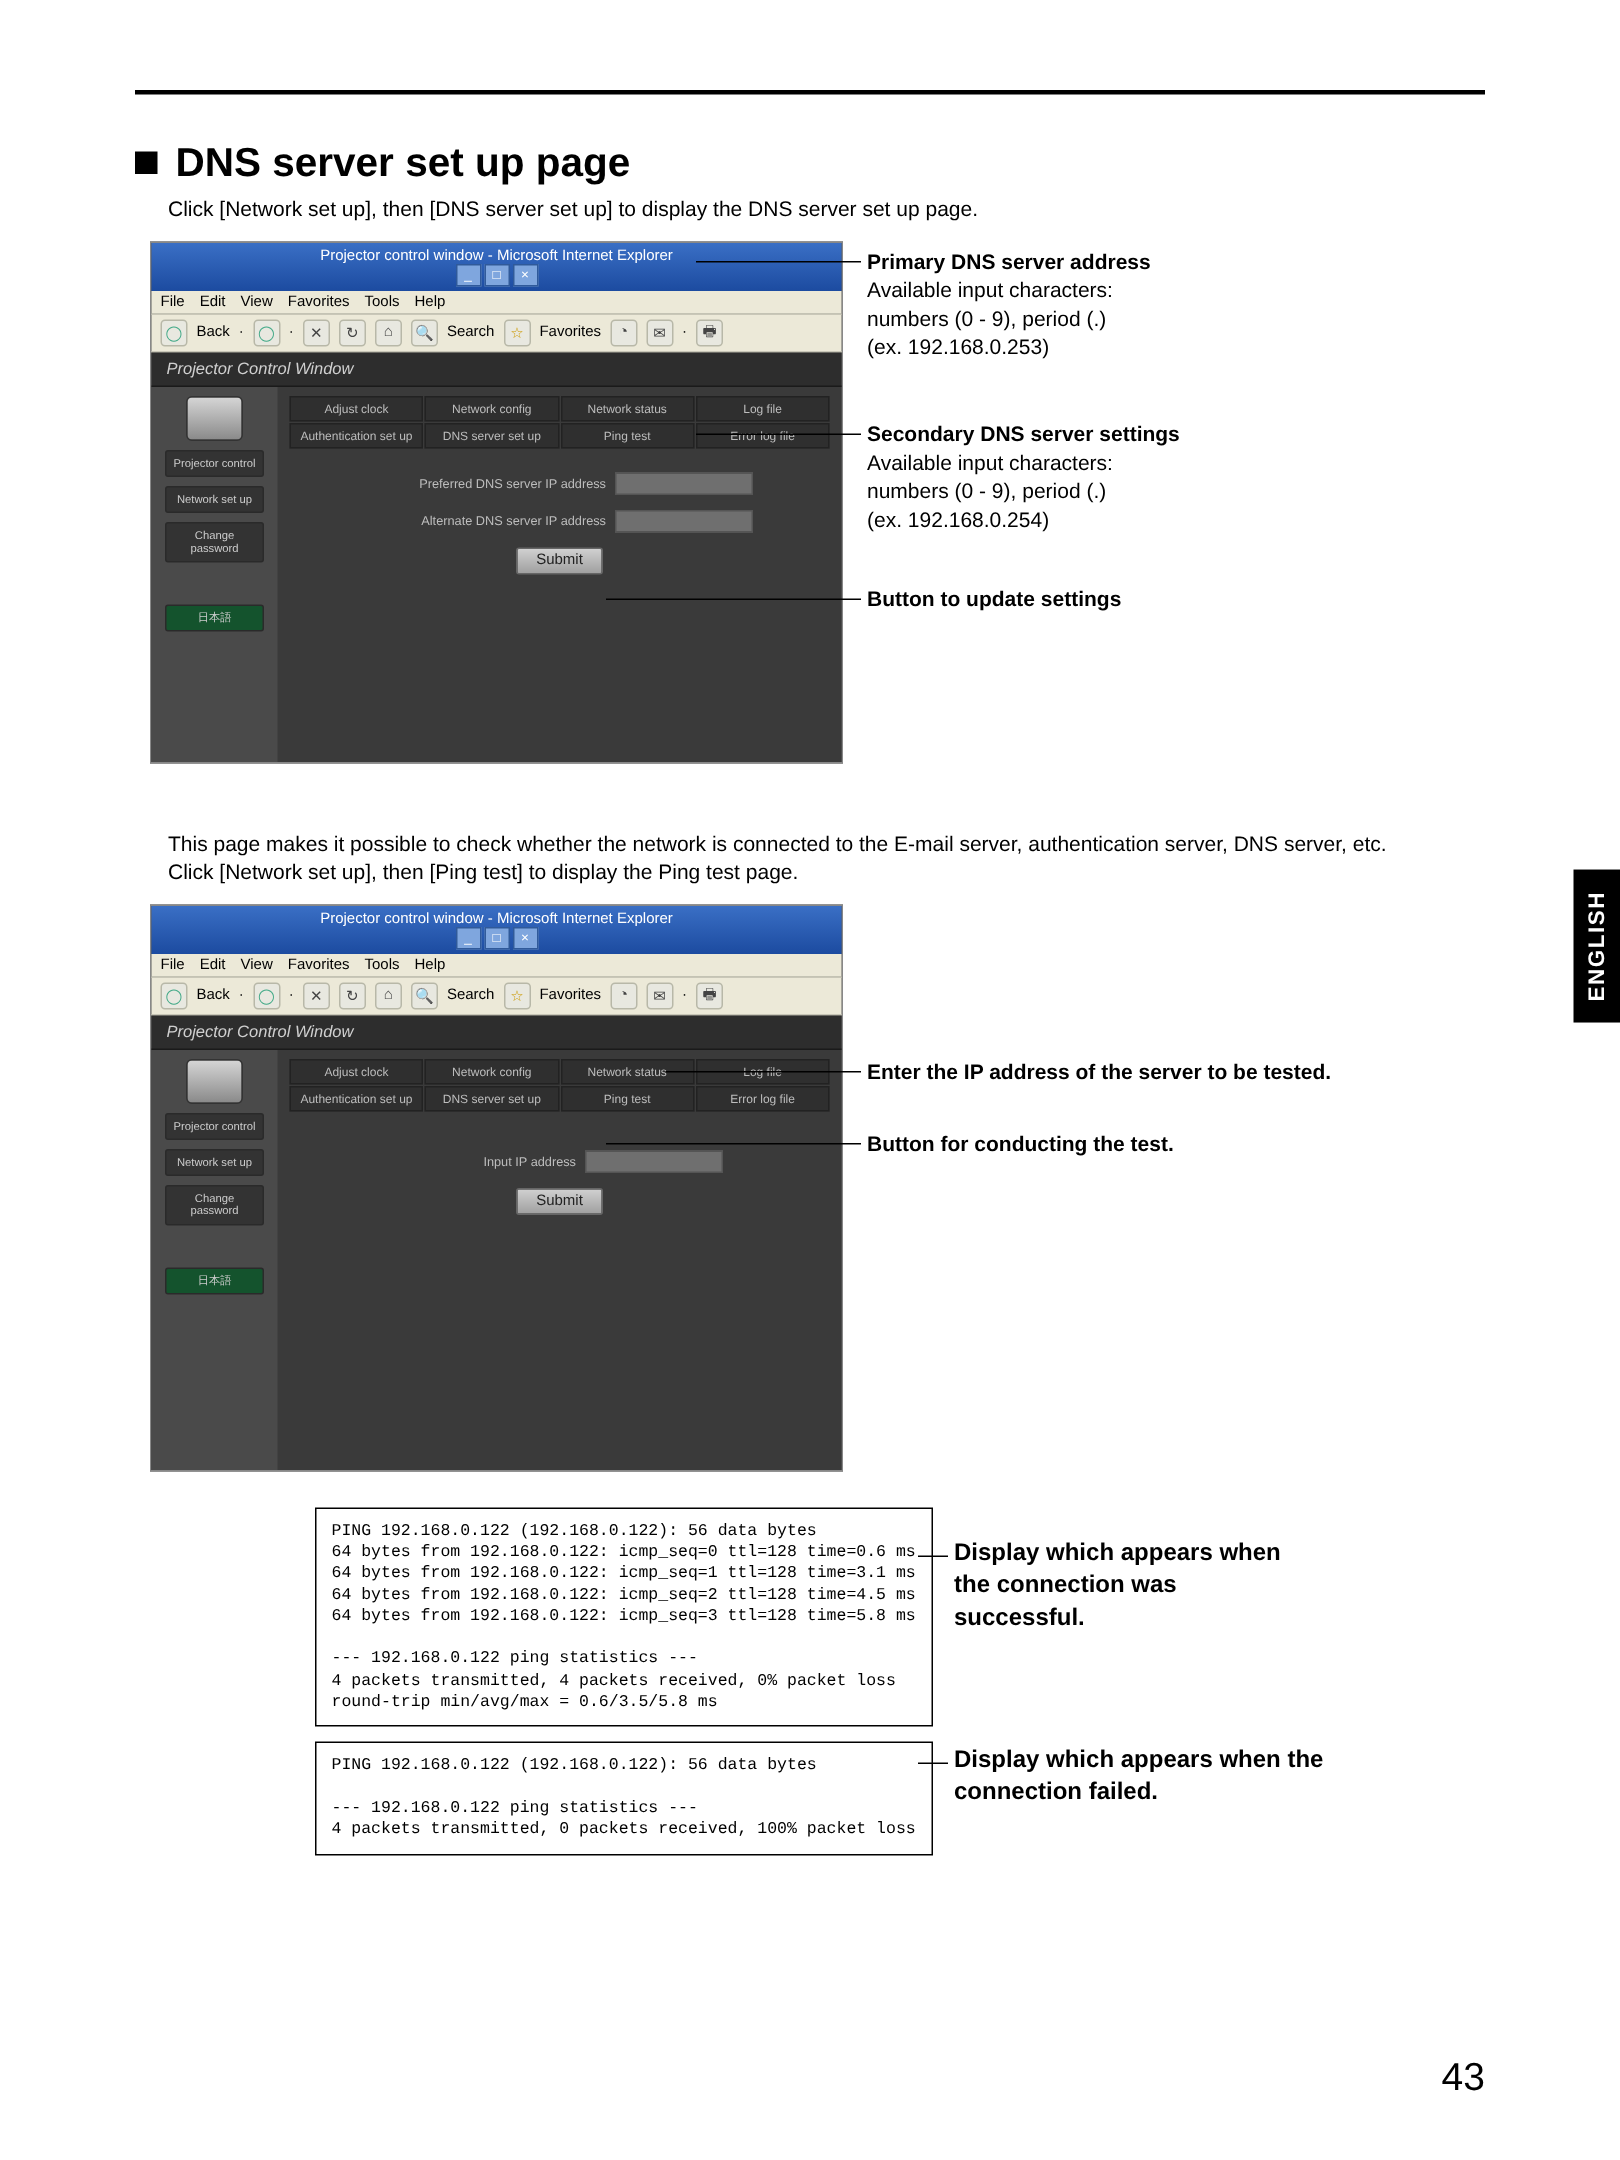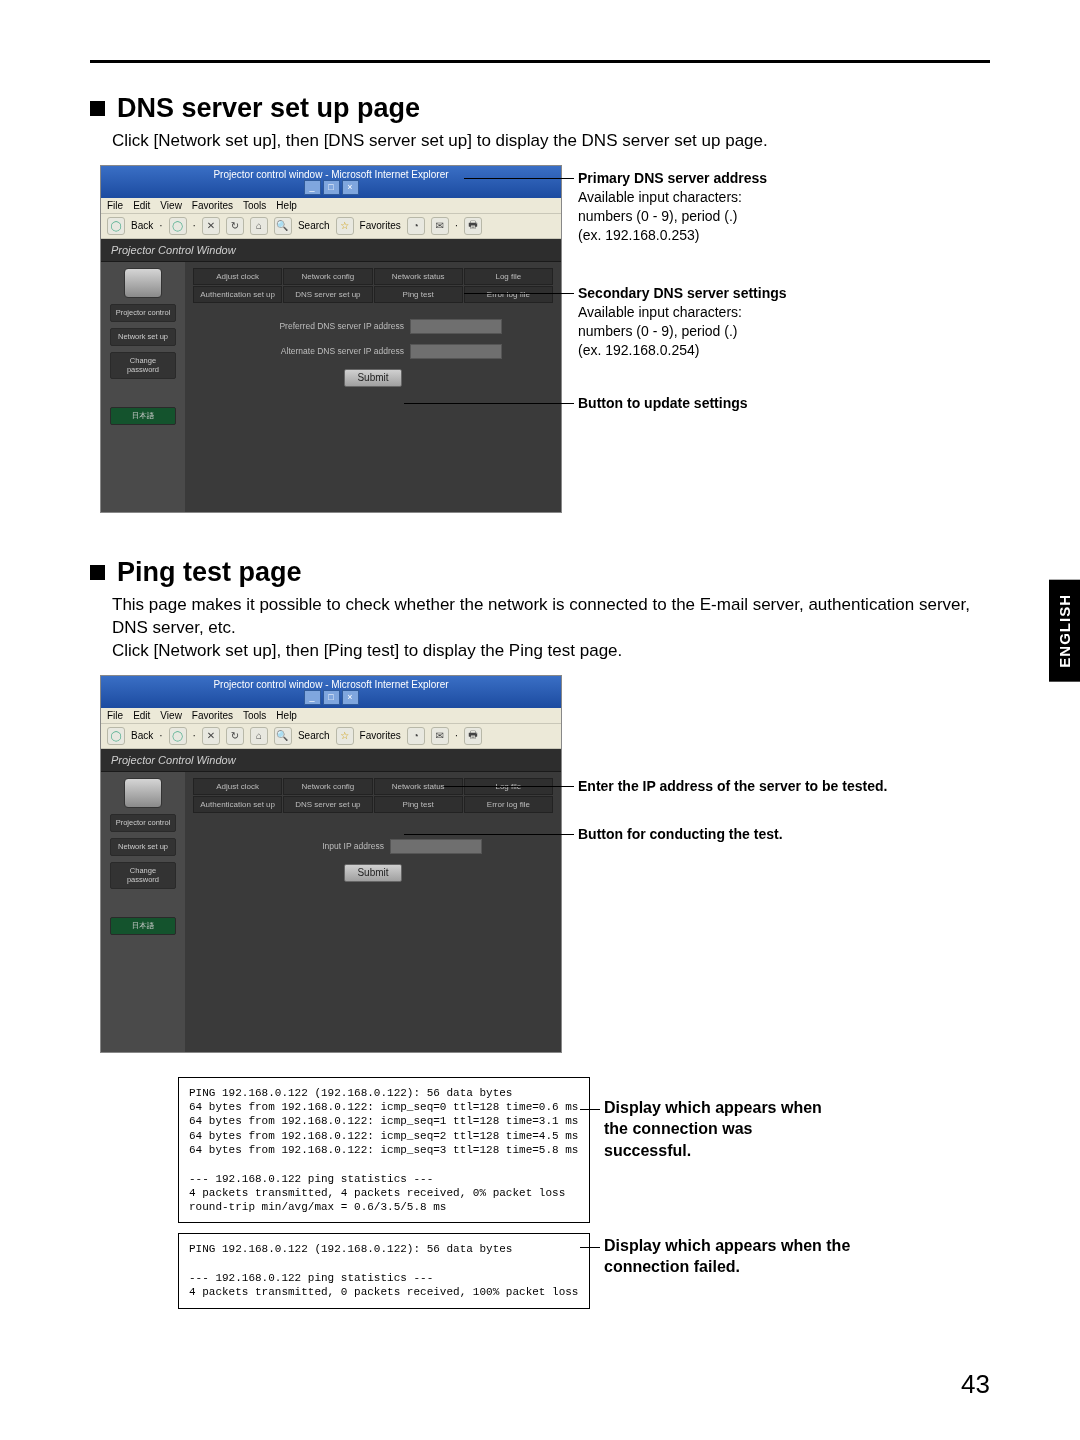--- a/index.html
+++ b/index.html
@@ -30,21 +30,21 @@
     margin-bottom: 6px;
   }
   .blk {
     display: inline-block;
     width: 15px;
     height: 15px;
     background: #000;
     margin-right: 6px;
   }
   .section-caption {
-    font-size: 17px;
+    font-size: 14px;
     margin-left: 22px;
     margin-bottom: 12px;
     line-height: 1.35;
   }
   
   .shot-wrap {
     display: flex;
     align-items: flex-start;
     gap: 12px;
     margin-left: 10px;
@@ -242,21 +242,21 @@
     font-weight: bold;
     font-size: 15px;
     letter-spacing: 1px;
     writing-mode: vertical-rl;
     transform: rotate(180deg);
     padding: 14px 7px;
   }
   
   .ping-results {
     margin-top: 24px;
-    margin-left: 88px;
+    margin-left: 120px;
     display: flex;
     align-items: flex-start;
     gap: 10px;
     position: relative;
   }
   .mono-box {
     width: 390px;
     border: 1px solid #000;
     padding: 8px 10px;
     font-family: "Courier New", monospace;
@@ -385,24 +385,20 @@
       </div>
 
       <div class="hline" style="left:-170px; top:238px; width:170px;"></div>
       <div class="callout" style="top:229px; left:4px;">
         <div class="head">Button to update settings</div>
       </div>
     </div>
   </div>
 
   <div style="height:44px;"></div>
-  <div class="section-title">
-    <span class="blk"></span>
-    <span>Ping test page</span>
-  </div>
   <div class="section-caption">
     <span>This page makes it possible to check whether the network is connected to the E-mail server, authentication server, DNS server, etc.</span><br>
     <span>Click [Network set up], then [Ping test] to display the Ping test page.</span>
   </div>
 
   <div class="shot-wrap" style="position:relative;">
 
     <div class="browser">
       <div class="titlebar">
         <span>Projector control window - Microsoft Internet Explorer</span>

